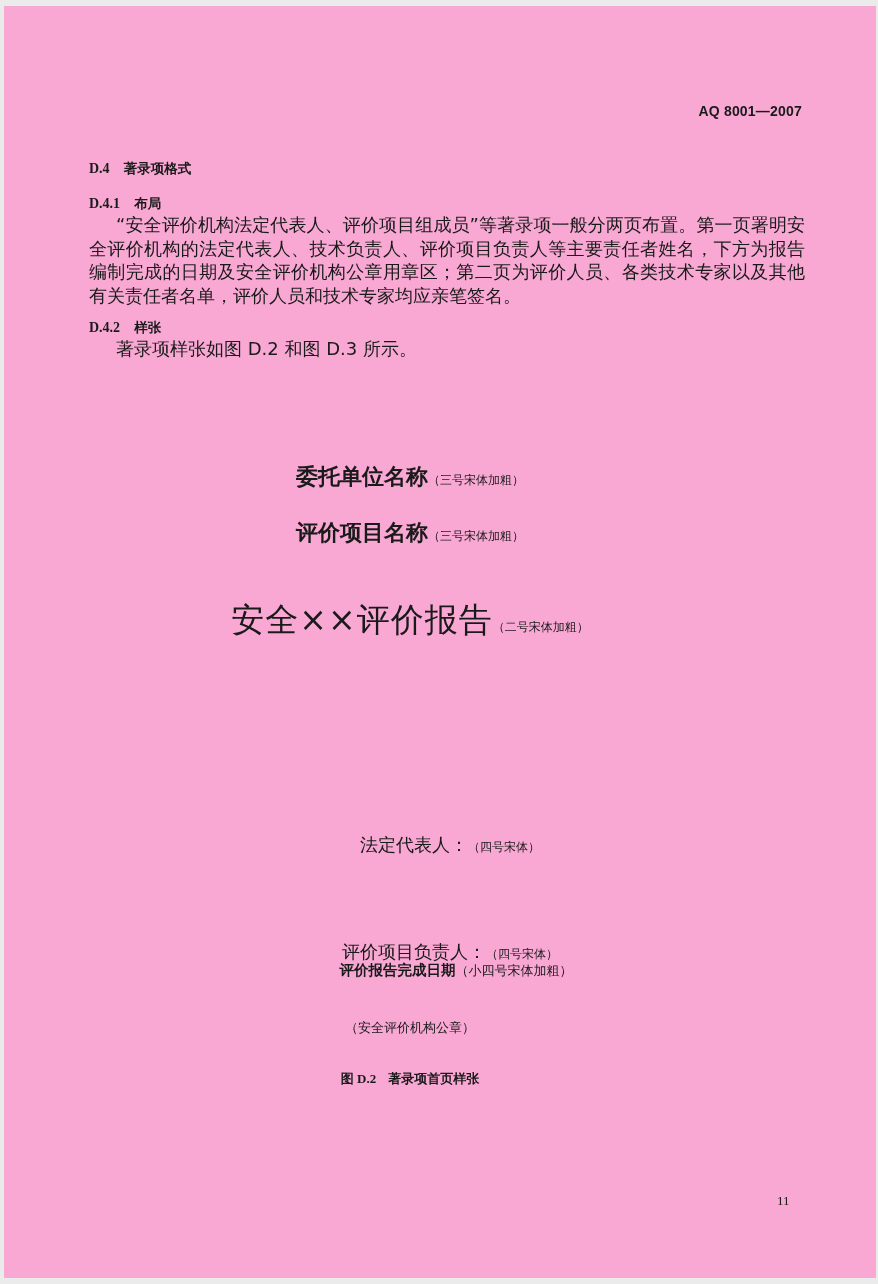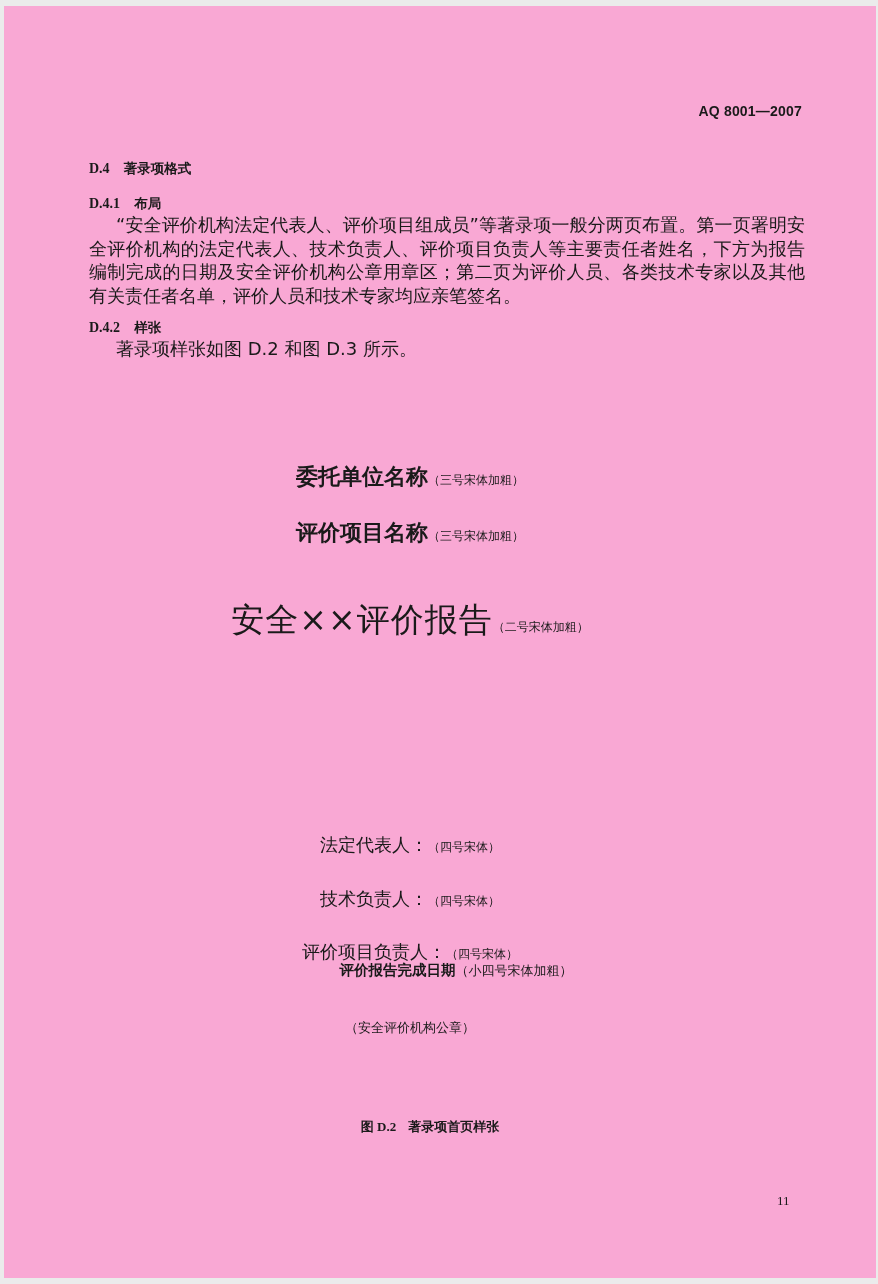--- a/index.html
+++ b/index.html
@@ -41,21 +41,21 @@
     .center-line {
       left: 0; width: 812px; text-align: center;
       font-family: "DejaVu Sans", "Liberation Sans", sans-serif;
       font-weight: bold;
     }
     .note { font-weight: normal; }
     .t1 { font-size: 22px; }
     .t1 .note { font-size: 12px; }
     .t0 { font-size: 33px; font-weight: normal; letter-spacing: 1px; }
     .t0 .note { font-size: 12px; letter-spacing: 0; }
-    .t2 { font-size: 18px; font-weight: normal; }
+    .t2 { font-size: 18px; font-weight: normal; padding-left: 40px; }
     .t2 .note { font-size: 12px; }
     .t3 { font-size: 14.5px; }
     .t3 .note { font-size: 13px; }
     .sub { font-size: 13px; font-weight: normal; }
     .caption { font-size: 13px; font-weight: bold; }
     .caption .num { font-family: "Liberation Serif", serif; margin-right: 12px; }
     .page-num {
       left: 773px; top: 1187px;
       font-family: "Liberation Serif", serif; font-size: 13px;
     }
@@ -92,33 +92,30 @@
   </div>
 
   <div class="abs center-line t0" style="top:592px;">
     <span>安全××评价报告</span><span class="note">（二号宋体加粗）</span>
   </div>
 
   <div class="abs center-line t2" style="top:827px;">
     <span>法定代表人：</span><span class="note">（四号宋体）</span>
   </div>
 
-  <div class="abs center-line t2" style="top:881px;">
-    <span>技术负责人：</span><span class="note">（四号宋体）</span>
-  </div>
 
   <div class="abs center-line t2" style="top:934px;">
     <span>评价项目负责人：</span><span class="note">（四号宋体）</span>
   </div>
 
   <div class="abs center-line t3" style="top:955px;padding-left:46px;">
     <span>评价报告完成日期</span><span class="note">（小四号宋体加粗）</span>
   </div>
 
   <div class="abs center-line sub" style="top:1013px;">（安全评价机构公章）</div>
 
-  <div class="abs center-line caption" style="top:1112px;padding-left:20px;">
+  <div class="abs center-line caption" style="top:1064px;">
     <span class="num">图 D.2</span><span>著录项首页样张</span>
   </div>
 
   <div class="abs page-num">11</div>
 
 </div>
 
 </body></html>

